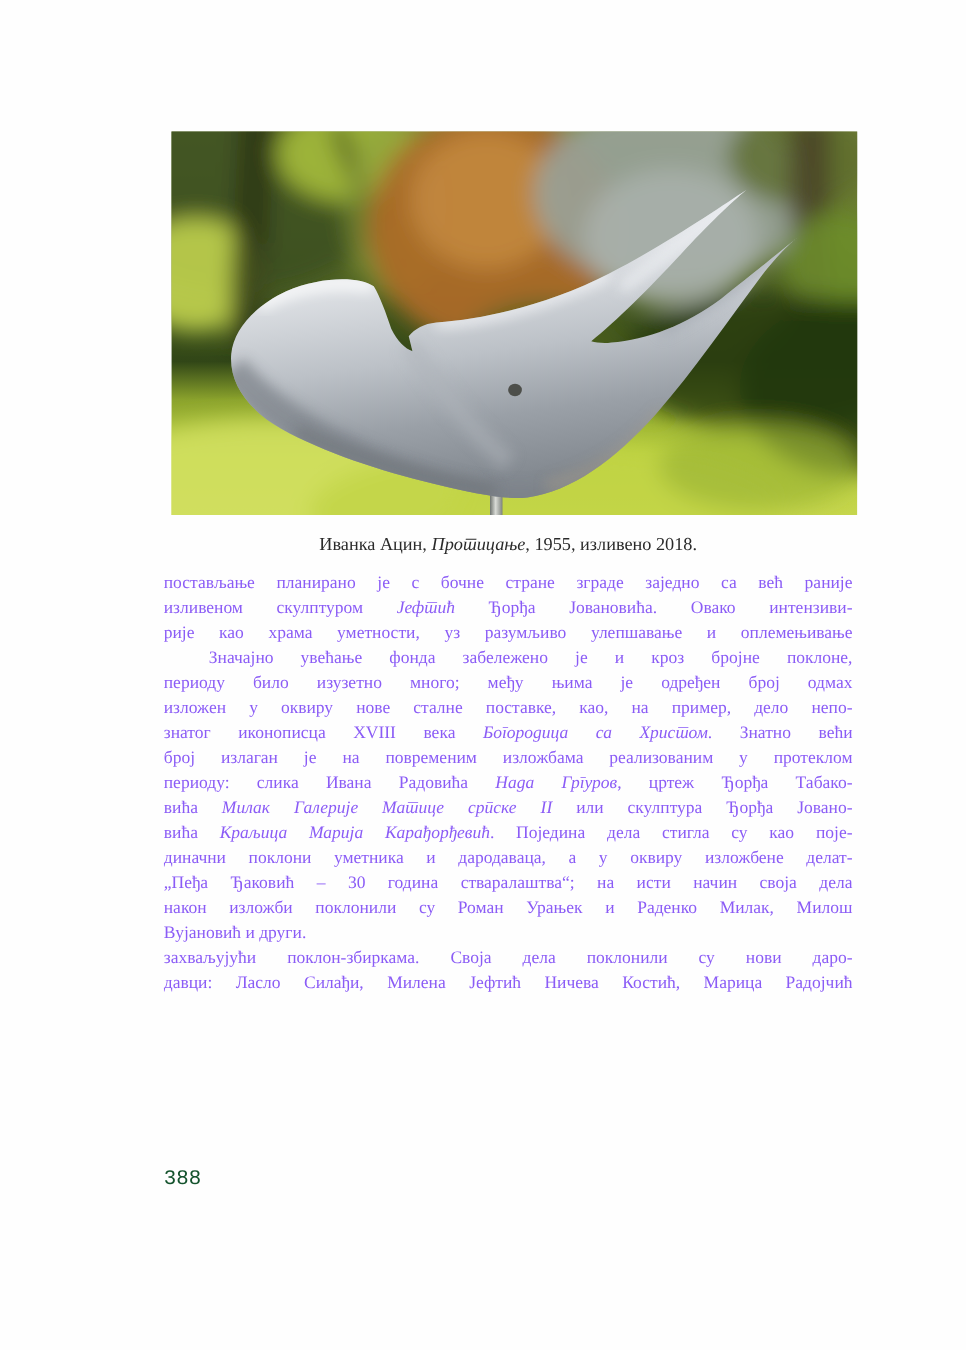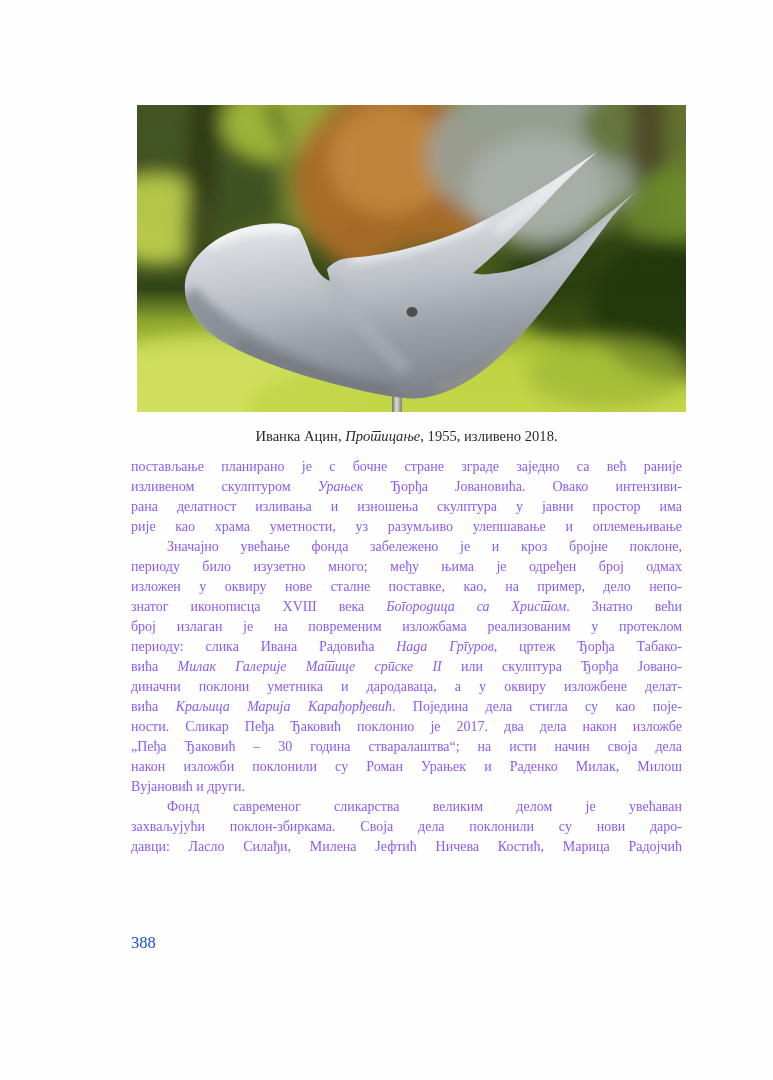--- a/index.html
+++ b/index.html
@@ -31,21 +31,21 @@
     height:20px;line-height:20px;
     text-align:justify;
     text-align-last:justify;
     overflow:hidden;
   }
   .line.end{text-align-last:left;}
   .line.ind{padding-left:36px;}
   .it{font-style:italic;}
   .pagenum{
     position:absolute;left:131px;top:933px;
-    font-size:16.6px;line-height:20px;color:#1d4ed8;
+    font-size:16.6px;line-height:20px;color:#14532d;font-family:Liberation Mono, monospace;
   }
 </style>
 </head>
 <body>
 
 <div class="page">
 
   <figure class="photo" style="margin:0">
     <svg viewBox="0 0 549 307" width="549" height="307">
       <defs>
@@ -141,36 +141,33 @@
       </g>
 
       <ellipse cx="275" cy="207" rx="5.5" ry="5" fill="#44453f" opacity="0.9"></ellipse>
     </svg>
   </figure>
 
   <div class="caption" id="caption"><span>Иванка Ацин, </span><span class="it">Протицање</span><span>, 1955, изливено 2018.</span></div>
 
   <div class="bodytext" id="bodytext">
       <div class="line"><span>постављање планирано је с бочне стране зграде заједно са већ раније</span></div>
-      <div class="line"><span>изливеном скулптуром </span><span class="it">Урањек</span><span> Ђорђа Јовановића. Овако интензиви-</span></div>
-      <div class="line"><span>рана делатност изливања и изношења скулптура у јавни простор има</span></div>
+      <div class="line"><span>изливеном скулптуром </span><span class="it">Јефтић</span><span> Ђорђа Јовановића. Овако интензиви-</span></div>
       <div class="line"><span>рије као храма уметности, уз разумљиво улепшавање и оплемењивање</span></div>
       <div class="line ind"><span>Значајно увећање фонда забележено је и кроз бројне поклоне,</span></div>
       <div class="line"><span>периоду било изузетно много; међу њима је одређен број одмах</span></div>
       <div class="line"><span>изложен у оквиру нове сталне поставке, као, на пример, дело непо-</span></div>
       <div class="line"><span>знатог иконописца XVIII века </span><span class="it">Богородица са Христом</span><span>. Знатно већи</span></div>
       <div class="line"><span>број излаган је на повременим изложбама реализованим у протеклом</span></div>
       <div class="line"><span>периоду: слика Ивана Радовића </span><span class="it">Нада Гргуров</span><span>, цртеж Ђорђа Табако-</span></div>
       <div class="line"><span>вића </span><span class="it">Милак Галерије Матице српске II</span><span> или скулптура Ђорђа Јовано-</span></div>
+      <div class="line"><span>вића </span><span class="it">Краљица Марија Карађорђевић</span><span>. Поједина дела стигла су као поје-</span></div>
       <div class="line"><span>диначни поклони уметника и дародаваца, а у оквиру изложбене делат-</span></div>
-      <div class="line"><span>вића </span><span class="it">Краљица Марија Карађорђевић</span><span>. Поједина дела стигла су као поје-</span></div>
-      <div class="line"><span>ности. Сликар Пеђа Ђаковић поклонио је 2017. два дела након изложбе</span></div>
       <div class="line"><span>„Пеђа Ђаковић – 30 година стваралаштва“; на исти начин своја дела</span></div>
       <div class="line"><span>након изложби поклонили су Роман Урањек и Раденко Милак, Милош</span></div>
       <div class="line end"><span>Вујановић и други.</span></div>
-      <div class="line ind"><span>Фонд савременог сликарства великим делом је увећаван</span></div>
       <div class="line"><span>захваљујући поклон-збиркама. Своја дела поклонили су нови даро-</span></div>
       <div class="line"><span>давци: Ласло Силађи, Милена Јефтић Ничева Костић, Марица Радојчић</span></div>
     </div>
 
   <div class="pagenum">388</div>
 
 </div>
 
 </body></html>

